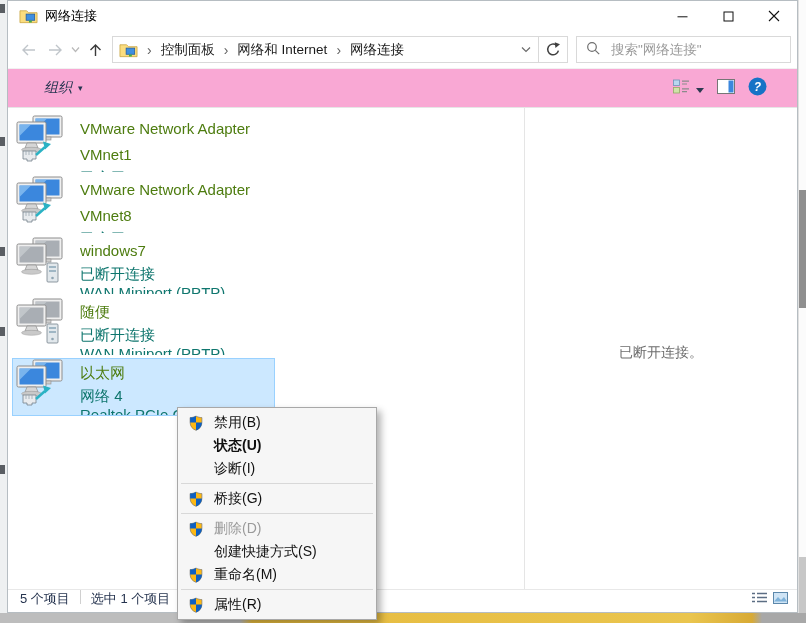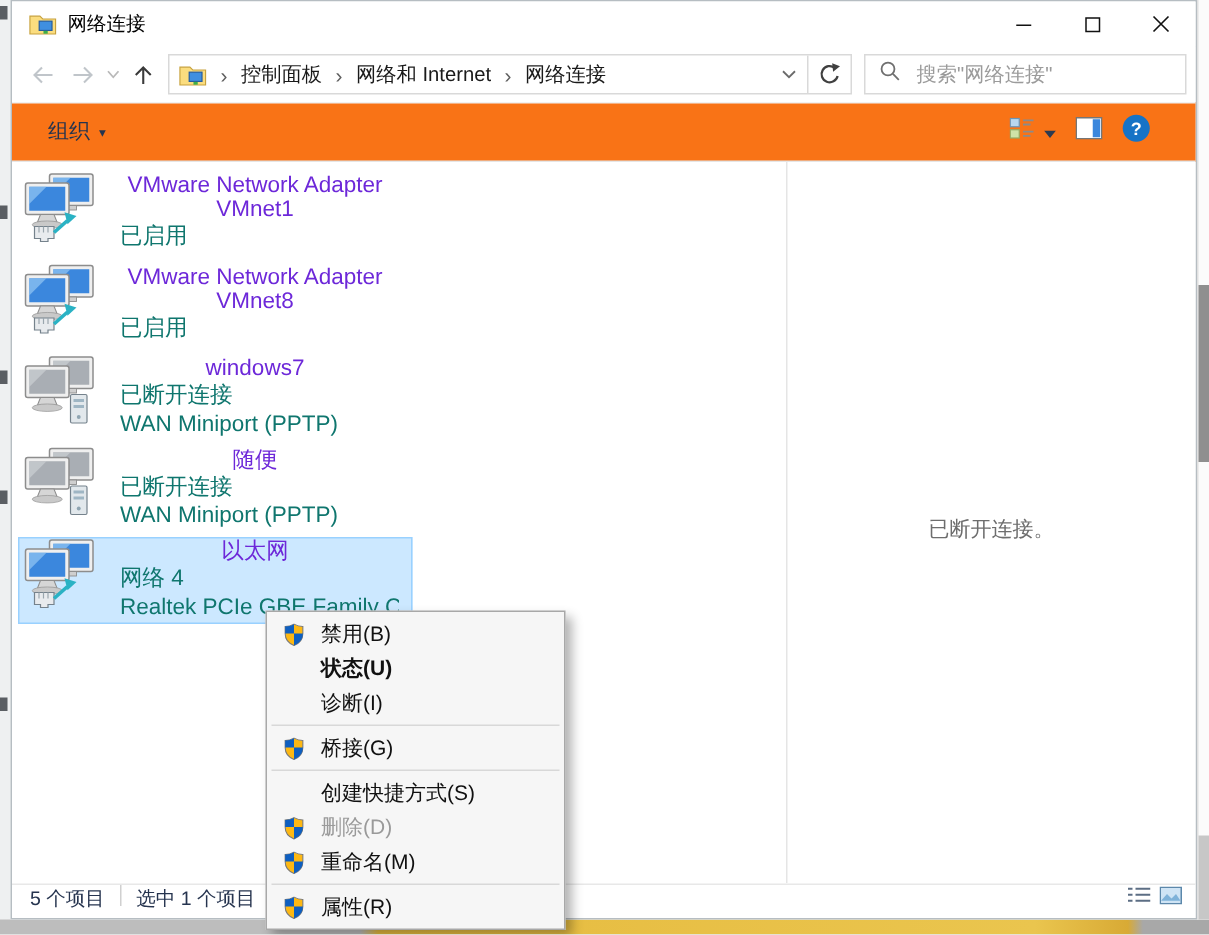--- a/index.html
+++ b/index.html
@@ -36,38 +36,38 @@
   .addr-caret{width:24px;display:flex;justify-content:center;}
   .addr-div{width:1px;height:25px;background:#d9d9d9;}
   .refresh{width:28px;display:flex;justify-content:center;align-items:center;height:25px;}
   .search{height:27px;border:1px solid #d9d9d9;flex:1;margin-left:8px;display:flex;align-items:center;
     box-sizing:border-box;padding-left:9px;background:#fff;}
   .search input{border:none;outline:none;font-size:13.5px;color:#1a1a1a;width:150px;margin-left:9px;
     font-family:"Liberation Sans","DejaVu Sans",sans-serif;background:transparent;}
   .search input::placeholder{color:#9b9b9b;opacity:1;}
   
   .toolbar{flex:0 0 38px;display:flex;align-items:center;border-top:1px solid #f1f1f1;
-    border-bottom:1px solid #e6e6e6;padding-left:24px;position:relative;background:#f97316;}
+    border-bottom:1px solid #e6e6e6;padding-left:36px;position:relative;background:#f9a8d4;font-style:italic;}
   .tb-item{font-size:14px;color:#24344f;margin-right:16px;white-space:nowrap;}
   .tb-organize{display:flex;align-items:center;margin-right:20px;}
   .tb-organize .lbl{font-size:14px;color:#24344f;margin-right:6px;}
   .tb-caret{font-size:9px;color:#24344f;}
   .tb-icons{position:absolute;right:30px;display:flex;align-items:center;gap:13px;}
   .tb-viewgrp{display:flex;align-items:center;gap:6px;}
   
   .content{flex:1;position:relative;background:#fff;overflow:hidden;}
   .pane-divider{position:absolute;left:516px;top:0;width:1px;height:100%;background:#e5e5e5;}
   .preview{position:absolute;left:517px;top:0;right:0;height:100%;display:flex;justify-content:center;}
   .preview span{margin-top:236px;font-size:14px;color:#6d6d6d;}
   .adapter{position:absolute;left:4px;width:263px;height:58px;display:flex;box-sizing:border-box;
     padding:1px 0 0 4px;}
   .adapter.selected{background:#cce8ff;border:1px solid #99d1ff;padding:0 0 0 3px;}
   .ad-icon{width:50px;height:48px;flex:0 0 50px;}
   .ad-text{margin-left:14px;width:186px;overflow:hidden;padding-top:1px;}
-  .ad-name{font-size:15px;line-height:16px;color:#6d28d9;width:180px;text-align:center;}
+  .ad-name{font-size:15px;line-height:26px;color:#4d7c0f;width:180px;}
   .ad-sub{font-size:15px;line-height:19px;color:#0f766e;white-space:nowrap;overflow:hidden;}
   
   .statusbar{flex:0 0 22px;border-top:1px solid #e8e8e8;display:flex;align-items:flex-start;
     padding-left:12px;position:relative;background:#fff;}
   .sb-text{font-size:13px;color:#26344f;}
   .sb-div{width:1px;height:14px;background:#d0d0d0;margin:0 10px;}
   .sb-icons{position:absolute;right:9px;display:flex;gap:6px;align-items:center;}
   
   .menu{position:absolute;left:177px;top:407px;width:200px;box-sizing:border-box;z-index:60;
     background:#f6f6f6;border:1px solid #a8a8a8;box-shadow:4px 4px 7px rgba(0,0,0,.3);padding:3px 2px;}
@@ -377,34 +377,34 @@
       <div class="menu-item">
         <span class="mi-icon">
           <svg width="16" height="16" viewBox="0 0 16 16">
    <path d="M8 1.1C9.9 2.1 11.9 2.6 13.9 2.6V7.4C13.9 11.5 11.3 14.1 8 15.3C4.7 14.1 2.1 11.5 2.1 7.4V2.6C4.1 2.6 6.1 2.1 8 1.1Z" fill="#fdb813" stroke="#787878" stroke-width="0.7"></path>
    <path d="M8 1.1C6.1 2.1 4.1 2.6 2.1 2.6V7.4H8Z M8 7.4H13.9C13.9 11.5 11.3 14.1 8 15.3Z" fill="#0e5fc1"></path>
   </svg>
         </span>
         <span>桥接(G)</span>
       </div>
       <div class="menu-sep"></div>
-      <div class="menu-item">
-        <span class="mi-icon"></span>
-        <span>创建快捷方式(S)</span>
-      </div>
       <div class="menu-item disabled">
         <span class="mi-icon">
           <svg width="16" height="16" viewBox="0 0 16 16">
    <path d="M8 1.1C9.9 2.1 11.9 2.6 13.9 2.6V7.4C13.9 11.5 11.3 14.1 8 15.3C4.7 14.1 2.1 11.5 2.1 7.4V2.6C4.1 2.6 6.1 2.1 8 1.1Z" fill="#fdb813" stroke="#787878" stroke-width="0.7"></path>
    <path d="M8 1.1C6.1 2.1 4.1 2.6 2.1 2.6V7.4H8Z M8 7.4H13.9C13.9 11.5 11.3 14.1 8 15.3Z" fill="#0e5fc1"></path>
   </svg>
         </span>
         <span>删除(D)</span>
       </div>
       <div class="menu-item">
+        <span class="mi-icon"></span>
+        <span>创建快捷方式(S)</span>
+      </div>
+      <div class="menu-item">
         <span class="mi-icon">
           <svg width="16" height="16" viewBox="0 0 16 16">
    <path d="M8 1.1C9.9 2.1 11.9 2.6 13.9 2.6V7.4C13.9 11.5 11.3 14.1 8 15.3C4.7 14.1 2.1 11.5 2.1 7.4V2.6C4.1 2.6 6.1 2.1 8 1.1Z" fill="#fdb813" stroke="#787878" stroke-width="0.7"></path>
    <path d="M8 1.1C6.1 2.1 4.1 2.6 2.1 2.6V7.4H8Z M8 7.4H13.9C13.9 11.5 11.3 14.1 8 15.3Z" fill="#0e5fc1"></path>
   </svg>
         </span>
         <span>重命名(M)</span>
       </div>
       <div class="menu-sep"></div>
       <div class="menu-item">

